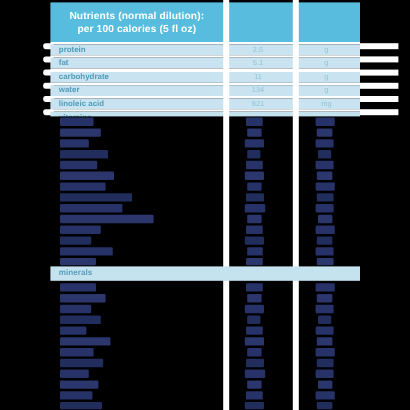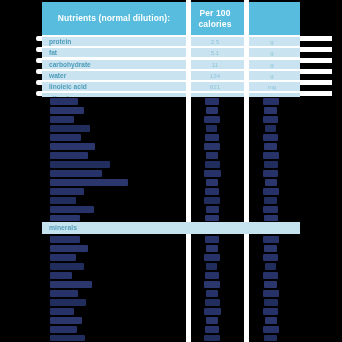--- a/index.html
+++ b/index.html
@@ -82,26 +82,21 @@
   <div class="bleed-left" style="top:69px;"></div>
   <div class="bleed-left" style="top:80px;"></div>
   <div class="bleed-left" style="top:91px;"></div>
 
   <div class="table">
 
     <div class="row hdr">
       <div class="c-name">
         <div>
           <span>Nutrients (normal dilution):</span>
-        </div>
-      </div>
-      <div class="c-val">
-        <div>
-          <span>Per 100</span>
-          <span>calories</span>
+          <span>per 100 calories (5 fl oz)</span>
         </div>
       </div>
     </div>
 
     <div class="gap"></div>
     <div class="row drow">
       <div class="c-name">protein</div>
       <div class="c-val">2.5</div>
       <div class="c-unit">g</div>
     </div>

